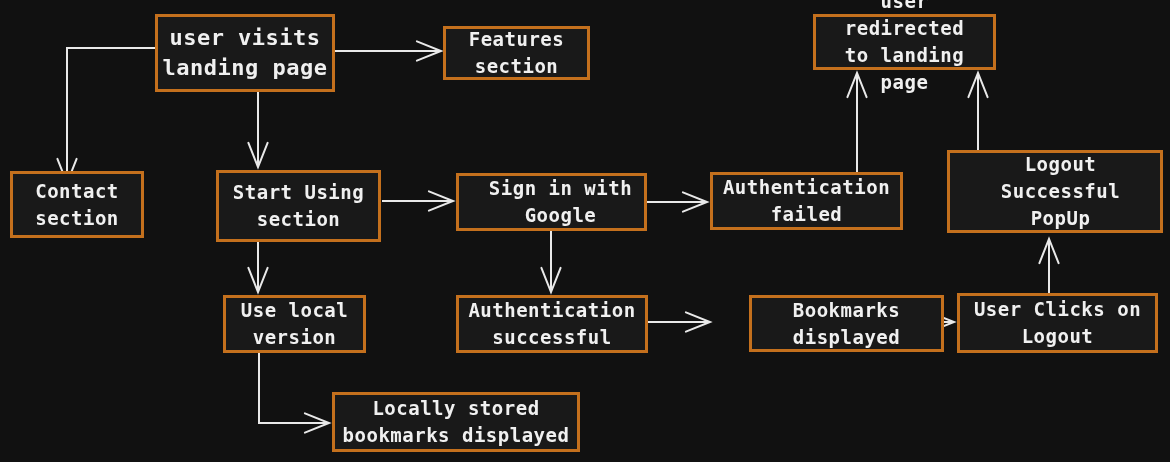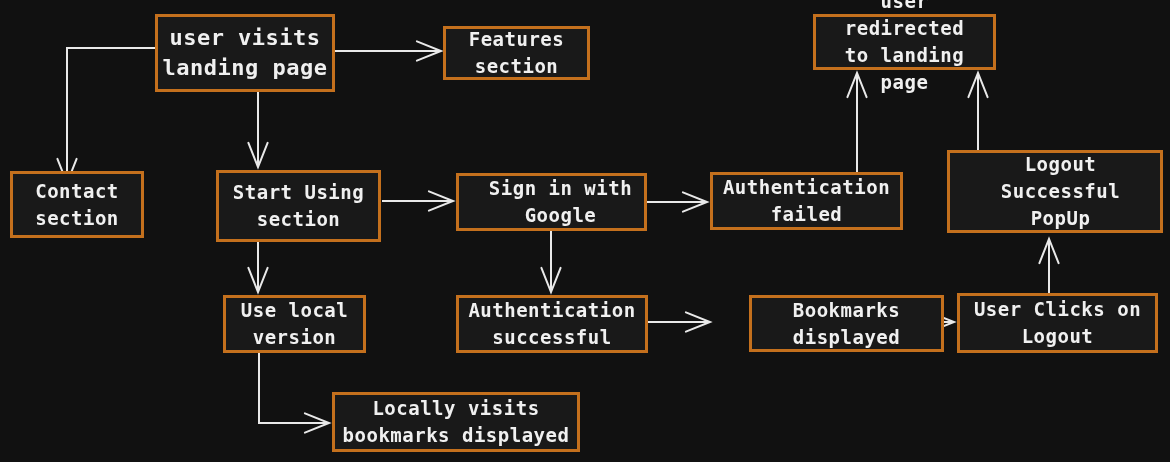--- a/index.html
+++ b/index.html
@@ -130,16 +130,16 @@
       <div class="node" style="left: 947px; top: 150px; width: 216px; height: 83px; padding-left: 11px;">Logout Successful
 PopUp</div>
       <div class="node" style="left: 223px; top: 295px; width: 143px; height: 58px;">Use local
 version</div>
       <div class="node" style="left: 456px; top: 295px; width: 192px; height: 58px;">Authentication
 successful</div>
       <div class="node" style="left: 713px; top: 295px; width: 195px; height: 57px; margin-left: 36px;">Bookmarks
 displayed</div>
       <div class="node" style="left: 957px; top: 293px; width: 201px; height: 60px;">User Clicks on
 Logout</div>
-      <div class="node" style="left: 332px; top: 392px; width: 248px; height: 60px;">Locally visits
+      <div class="node" style="left: 332px; top: 392px; width: 248px; height: 60px;">Locally stored
 bookmarks displayed</div>
     </div>
 </div>
 
 </body></html>

